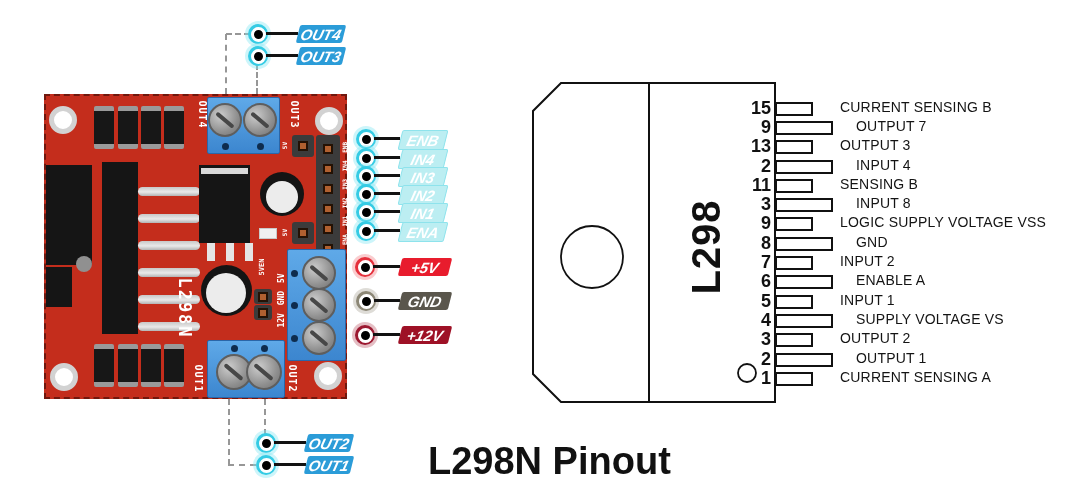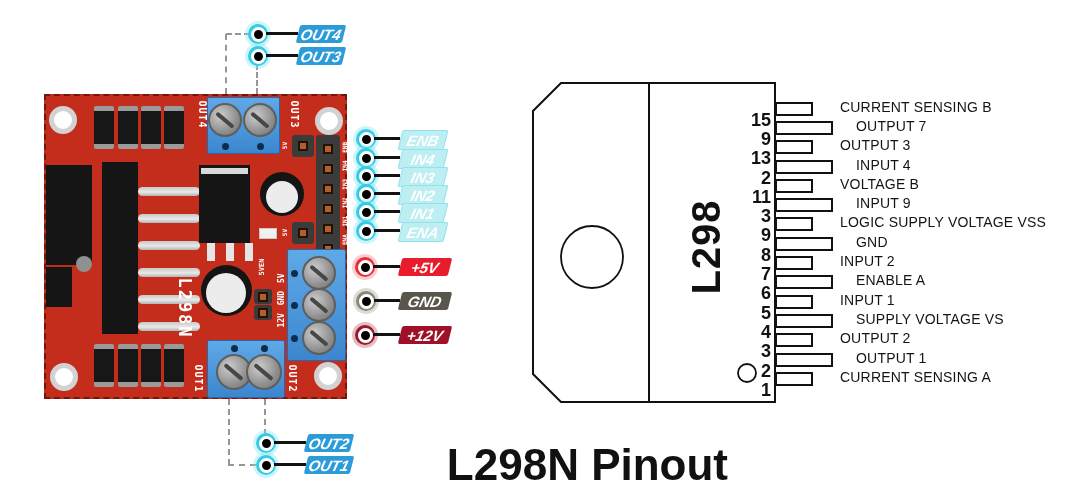--- a/index.html
+++ b/index.html
@@ -47,33 +47,33 @@
   .tag.cyan{background:#bceef2;border:1px solid #8ee3ec;}
   .tag.p5{background:#e81c2d;}
   .tag.gnd{background:#5a564c;}
   .tag.p12{background:#9e1126;}
   .dashv{position:absolute;border-left:2px dashed #979797;width:0;}
   .dashh{position:absolute;border-top:2px dashed #979797;height:0;}
 
   
   .pin-row{position:absolute;left:731px;height:0;}
   .pin-num{position:absolute;left:0;top:-10px;width:40px;text-align:right;
-           font-size:18px;font-weight:600;color:#111;margin-top:12px;}
+           font-size:18px;font-weight:600;color:#111;}
   .pin-lead{position:absolute;left:44px;top:-6px;height:10px;background:#fff;border:2px solid #111;box-sizing:content-box;}
   .pin-row.short .pin-lead{width:34px;}
   .pin-row.long  .pin-lead{width:54px;}
   .pin-label{position:absolute;top:-9px;font-size:14px;font-weight:normal;color:#141414;
              letter-spacing:.2px;white-space:nowrap;}
   .pin-row.short .pin-label{left:109px;}
   .pin-row.long  .pin-label{left:125px;}
 
   .chip-name{position:absolute;left:632px;top:224px;width:150px;height:46px;text-align:center;
              transform:rotate(-90deg);font-size:40px;font-weight:bold;color:#111;letter-spacing:1px;}
-  .title{position:absolute;left:428px;top:440px;width:300px;text-align:right;
-         font-size:44px;font-weight:bold;color:#111;}
+  .title{position:absolute;left:428px;top:440px;width:300px;text-align:left;
+         font-size:38px;font-weight:bold;color:#111;}
 </style>
 </head>
 <body>
 
 <div id="stage">
 
   <div class="pcb">
 
     <span class="hole" style="left:3px;top:10px;"></span>
     <span class="hole" style="left:269px;top:11px;"></span>
@@ -304,26 +304,26 @@
     <span class="pin-label">OUTPUT 3</span>
   </div>
   <div class="pin-row long" style="top:166px;">
     <span class="pin-num">2</span>
     <span class="pin-lead"></span>
     <span class="pin-label">INPUT 4</span>
   </div>
   <div class="pin-row short" style="top:185px;">
     <span class="pin-num">11</span>
     <span class="pin-lead"></span>
-    <span class="pin-label">VOLTAGE B</span>
+    <span class="pin-label">SENSING B</span>
   </div>
   <div class="pin-row long" style="top:204px;">
     <span class="pin-num">3</span>
     <span class="pin-lead"></span>
-    <span class="pin-label">INPUT 9</span>
+    <span class="pin-label">INPUT 8</span>
   </div>
   <div class="pin-row short" style="top:223px;">
     <span class="pin-num">9</span>
     <span class="pin-lead"></span>
     <span class="pin-label">LOGIC SUPPLY VOLTAGE VSS</span>
   </div>
   <div class="pin-row long" style="top:243px;">
     <span class="pin-num">8</span>
     <span class="pin-lead"></span>
     <span class="pin-label">GND</span>

